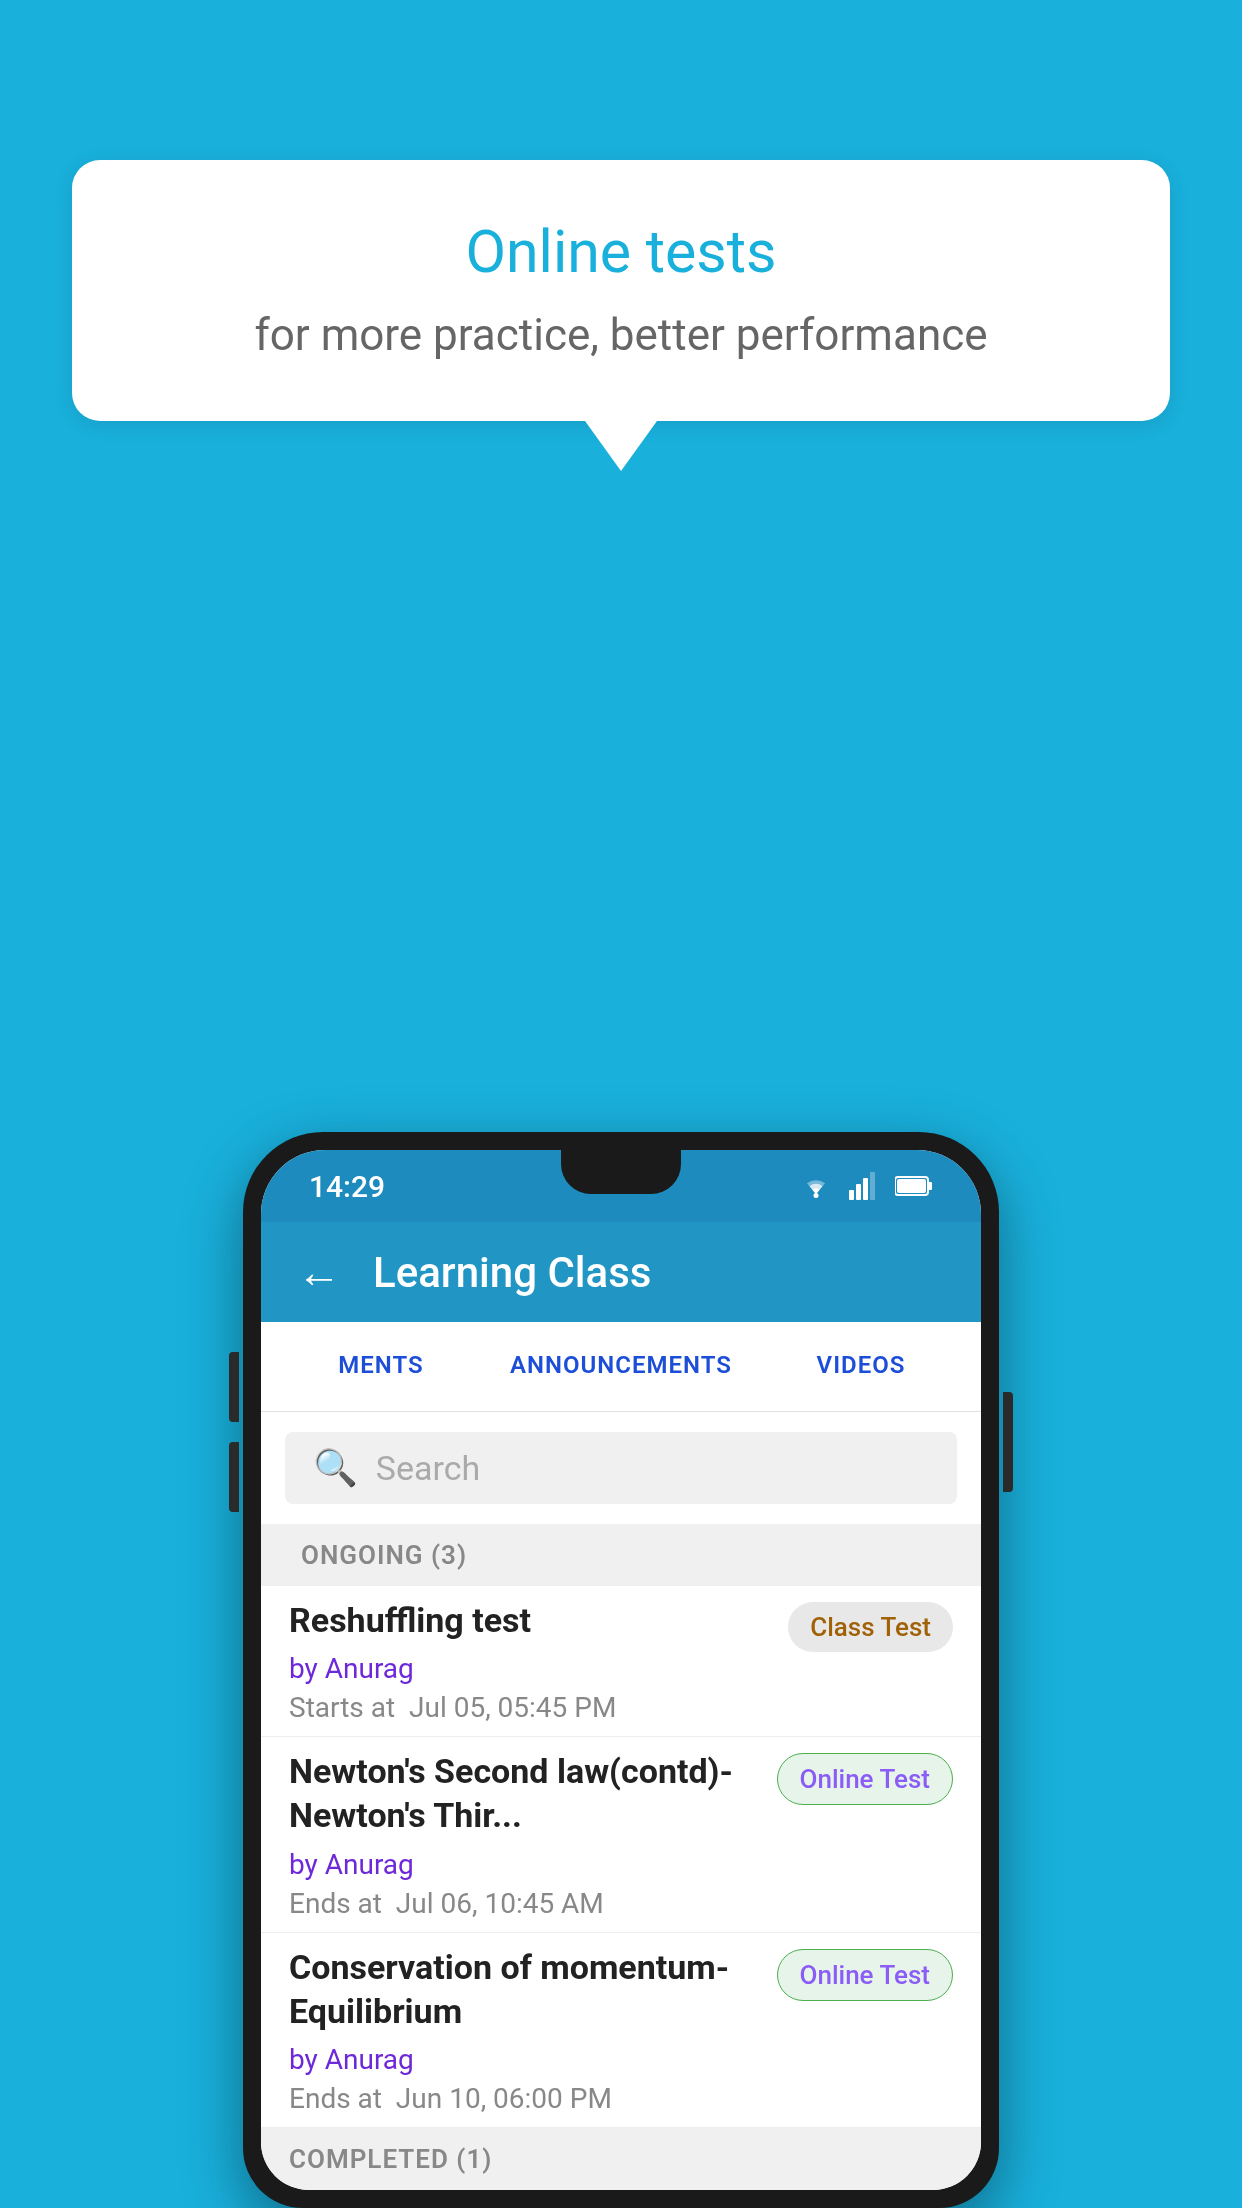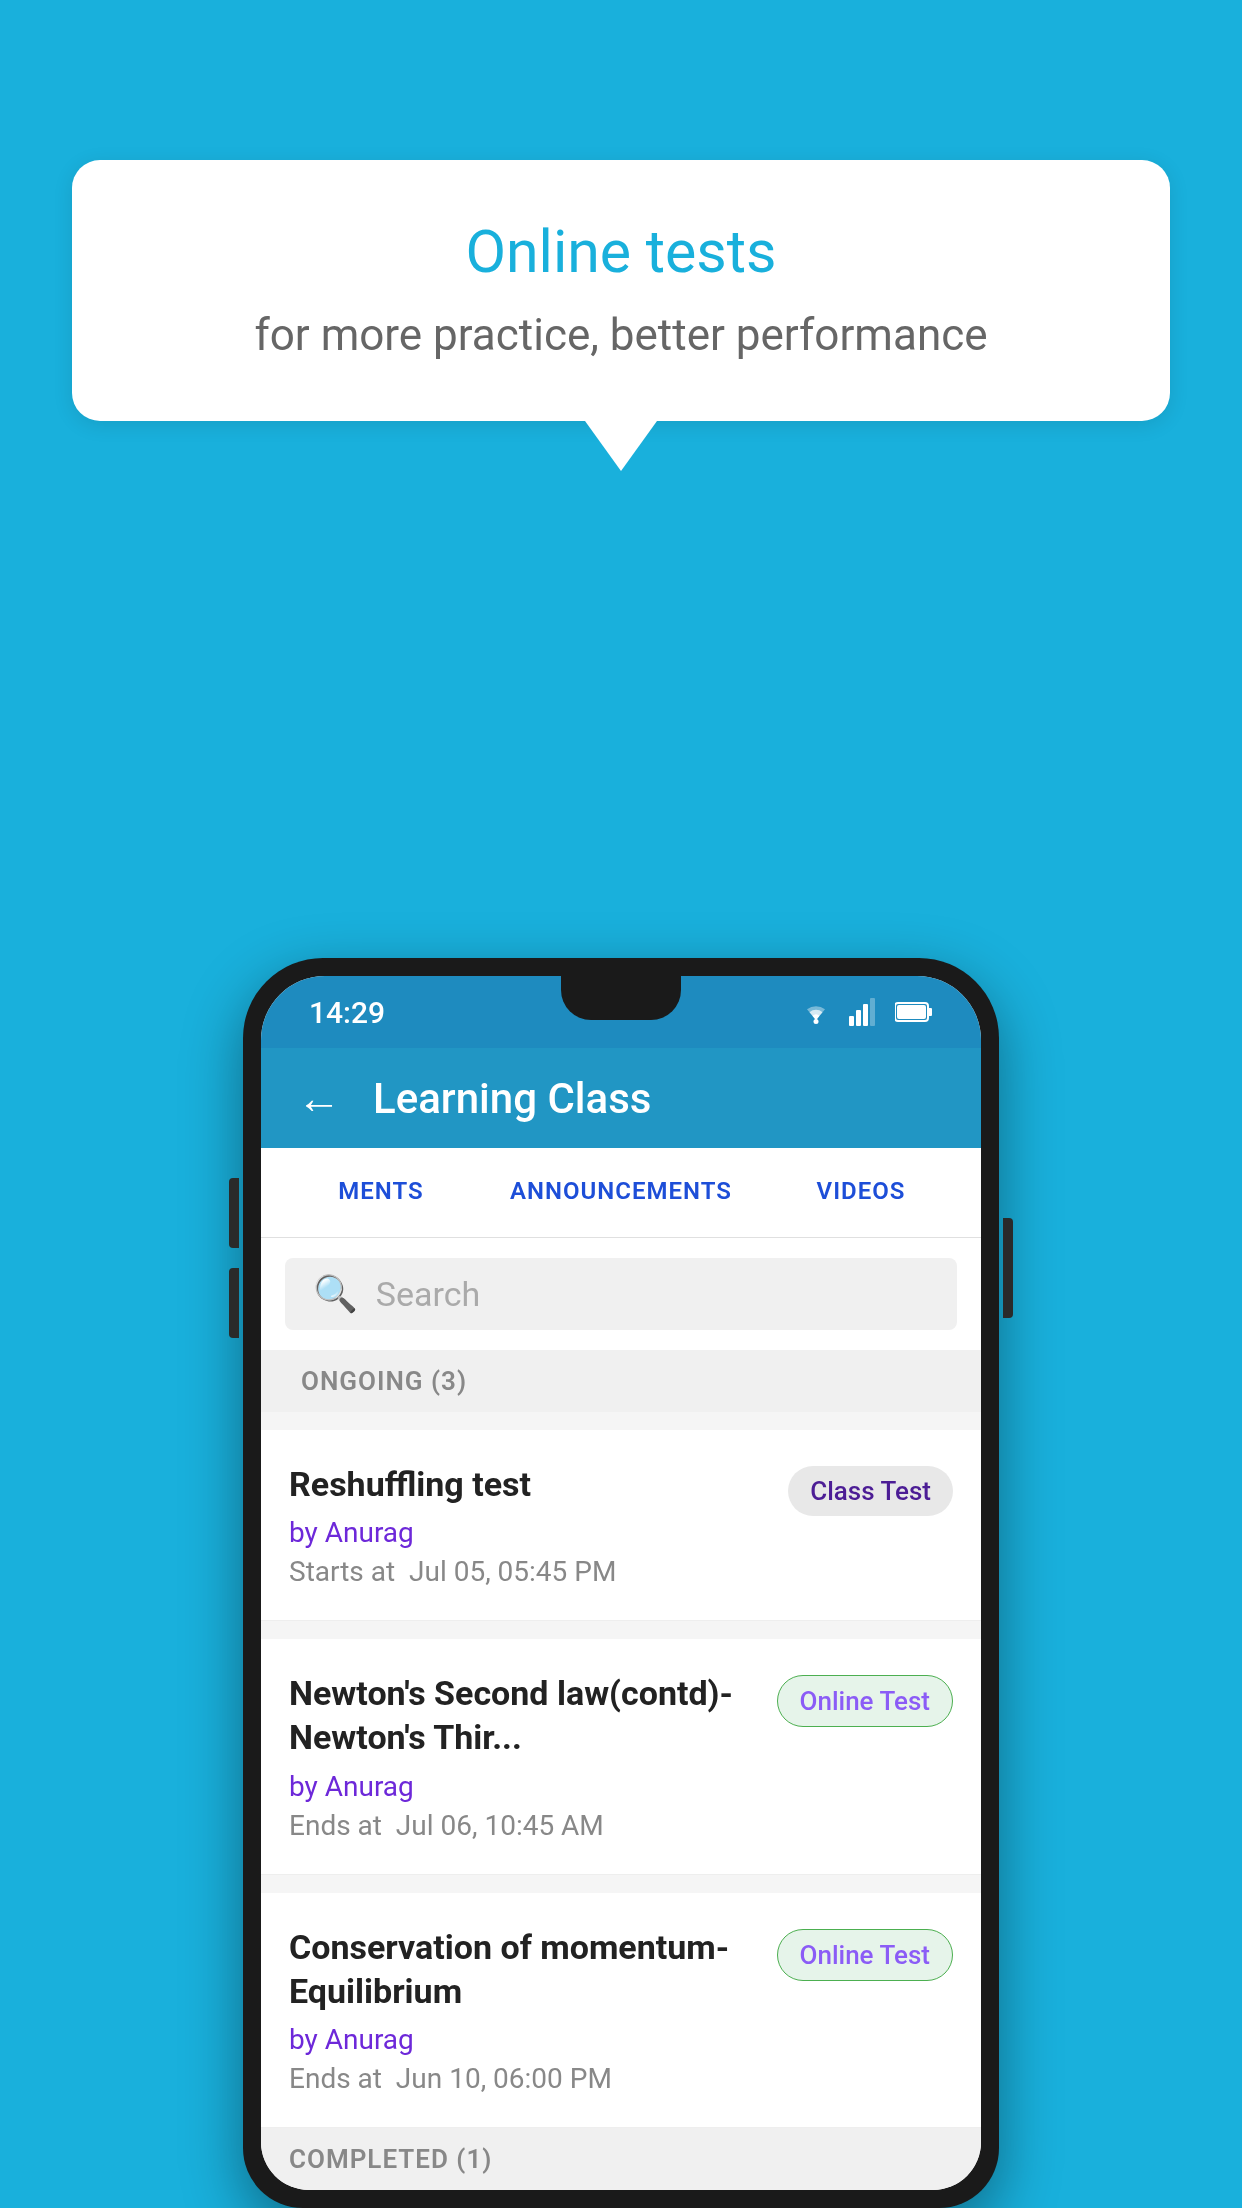--- a/index.html
+++ b/index.html
@@ -225,26 +225,25 @@
       padding: 16px 40px;
       font-size: 26px;
       font-weight: 600;
       color: #888;
       letter-spacing: 1px;
     }
 
     
     .test-item {
       background: white;
-      padding: 32px 28px;
+      padding: 12px 28px;
       border-bottom: 1px solid #eee;
       display: flex;
       align-items: flex-start;
       justify-content: space-between;
-      margin-top: 18px;
     }
 
     .test-info {
       flex: 1;
       margin-right: 20px;
     }
 
     .test-name {
       font-size: 34px;
       font-weight: 700;
@@ -268,21 +267,21 @@
       border-radius: 30px;
       padding: 10px 22px;
       font-size: 26px;
       font-weight: 500;
       white-space: nowrap;
       margin-top: 4px;
     }
 
     .badge-class {
       background: #e8e8e8;
-      color: #4c1d95;
+      color: #a16207;
     }
 
     .badge-online {
       background: #e6f4ea;
       color: #8b5cf6;
       border: 1.5px solid #4caf50;
     }
 
     
     .section-completed {

